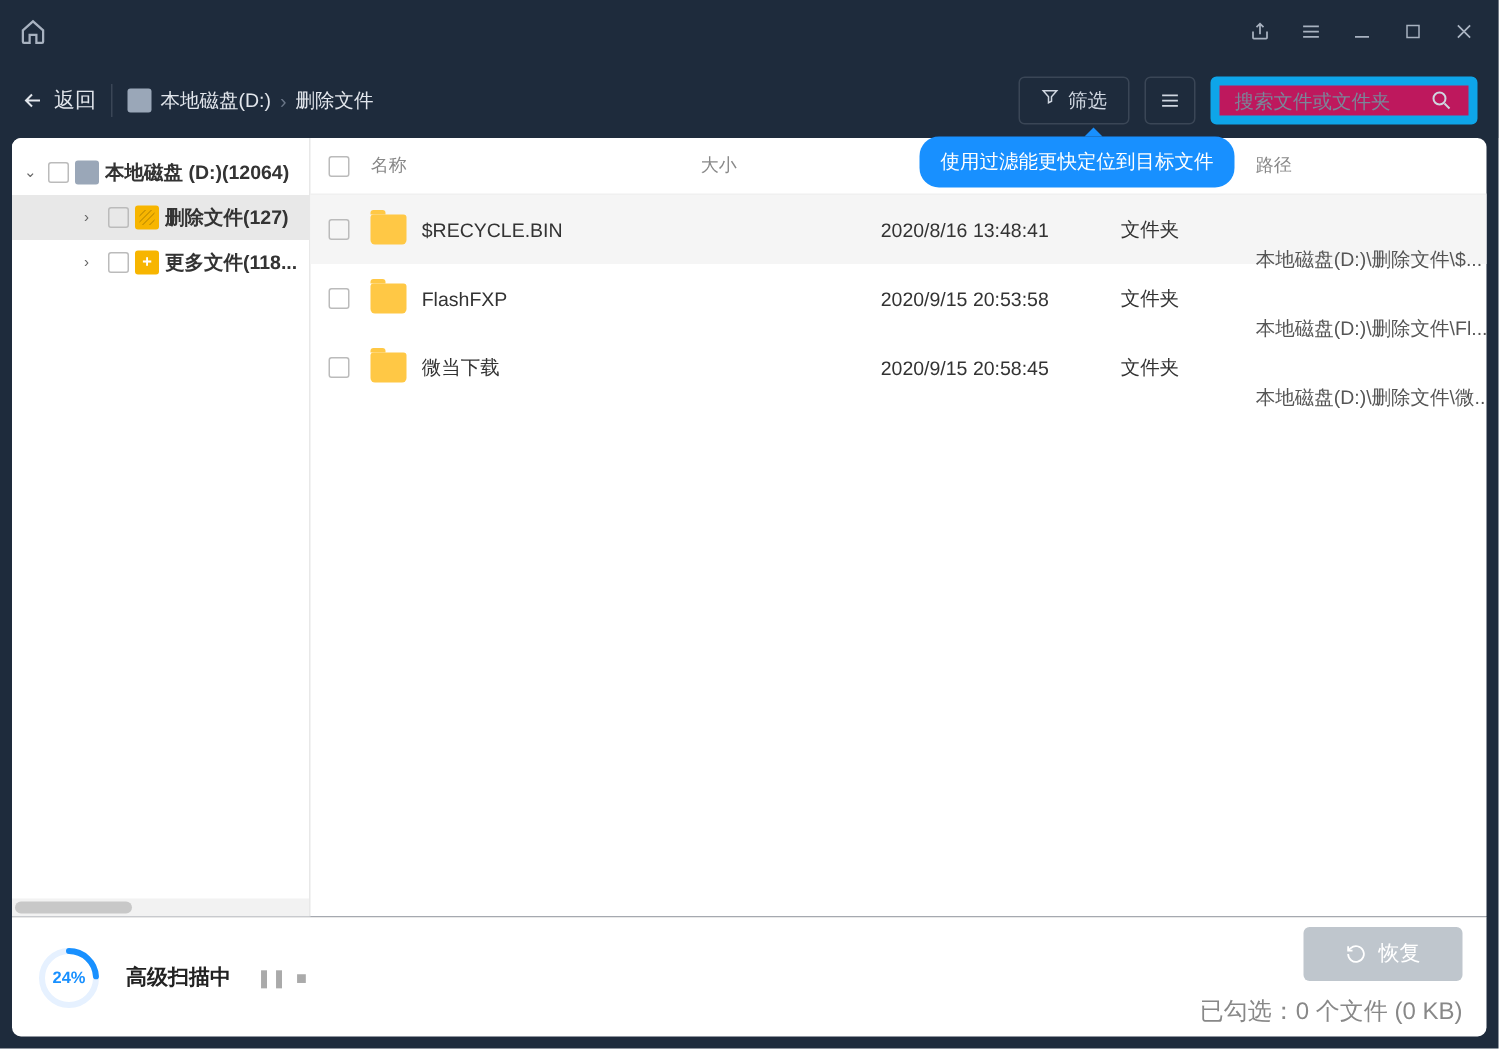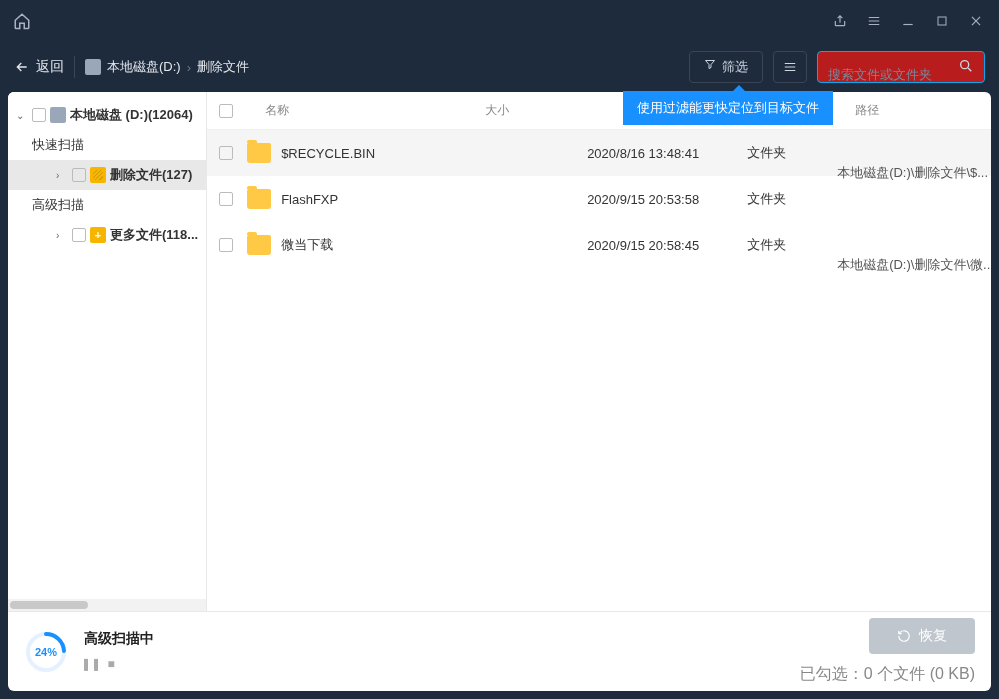--- a/index.html
+++ b/index.html
@@ -15,25 +15,25 @@
 
 .toolbar { height: 50px; background: #1e2b3c; display: flex; align-items: center; padding: 0 14px; gap: 4px; }
 .back-btn { display: flex; align-items: center; gap: 6px; color: #e2e6ec; font-size: 14px; cursor: pointer; }
 .divider-v { width: 1px; height: 22px; background: #3a4656; margin: 0 6px; }
 .breadcrumb { display: flex; align-items: center; gap: 6px; color: #e2e6ec; font-size: 13px; }
 .breadcrumb .disk-icon { width: 16px; height: 16px; background: #9aa7b8; border-radius: 2px; }
 .breadcrumb .chev { color: #6a7688; }
 .toolbar-right { margin-left: auto; display: flex; align-items: center; gap: 10px; position: relative; }
 .filter-btn { display: flex; align-items: flex-start; gap: 6px; padding: 6px 14px; border: 1px solid #3a4656; border-radius: 4px; color: #cfd6e0; font-size: 13px; cursor: pointer; }
 .view-btn { width: 34px; height: 32px; border: 1px solid #3a4656; border-radius: 4px; display: flex; align-items: center; justify-content: center; color: #cfd6e0; cursor: pointer; }
-.search-box { display: flex; align-items: flex-end; border: 1px solid #0ea5e9; border-radius: 4px; background: #b91c1c; height: 32px; }
+.search-box { display: flex; align-items: center; border: 6px solid #0ea5e9; border-radius: 4px; background: #be185d; height: 32px; }
 .search-box input { background: transparent; border: none; outline: none; color: #cfd6e0; font-size: 13px; width: 130px; padding: 0 10px; }
 .search-box input::placeholder { color: #7a8699; }
 .search-btn { width: 36px; height: 32px; display: flex; align-items: center; justify-content: center; color: #cfd6e0; cursor: pointer; }
-.tooltip { position: absolute; top: 40px; left: -66px; background: #1890ff; color: #fff; font-size: 13px; padding: 8px 14px; border-radius: 0; white-space: nowrap; }
+.tooltip { position: absolute; top: 40px; left: -66px; background: #1890ff; color: #fff; font-size: 13px; padding: 8px 14px; border-radius: 13px; white-space: nowrap; }
 .tooltip::before { content: ""; position: absolute; top: -6px; left: 110px; border: 6px solid transparent; border-bottom-color: #1890ff; border-top: none; }
 
 
 .main { flex: 1; display: flex; background: #fff; border-radius: 6px 6px 0 0; margin: 0 8px; overflow: hidden; }
 
 
 .sidebar { width: 218px; background: #fff; border-right: 1px solid #e8e8e8; padding-top: 8px; font-size: 13px; color: #333; display: flex; flex-direction: column; }
 .tree-row { display: flex; align-items: center; height: 30px; padding: 0 8px; gap: 4px; cursor: pointer; }
 .tree-row .caret { width: 12px; color: #666; font-size: 10px; }
 .tree-row .cb { width: 14px; height: 14px; border: 1px solid #bbb; border-radius: 2px; flex-shrink: 0; }
@@ -49,41 +49,41 @@
 .folder-del::after { content: ""; position: absolute; inset: 3px; background: repeating-linear-gradient(-45deg, transparent 0 2px, rgba(0,0,0,0.15) 2px 3px); }
 .folder-more { background: #f7b500; border-radius: 2px; position: relative; }
 .folder-more::after { content: "+"; position: absolute; inset: 0; color: #fff; font-size: 11px; font-weight: 700; display: flex; align-items: center; justify-content: center; }
 .sidebar-scroll { margin-top: auto; height: 12px; background: #f2f2f2; position: relative; }
 .sidebar-scroll .thumb { position: absolute; left: 2px; top: 2px; height: 8px; width: 78px; background: #c8c8c8; border-radius: 4px; }
 
 
 .filelist { flex: 1; display: flex; flex-direction: column; }
 .fl-header { display: flex; align-items: center; height: 38px; padding: 0 12px; font-size: 12px; color: #888; border-bottom: 1px solid #f0f0f0; }
 .fl-header .cb, .fl-row .cb { width: 14px; height: 14px; border: 1px solid #bbb; border-radius: 2px; margin-right: 14px; flex-shrink: 0; }
-.col-name { flex: 0 0 220px; margin-left: 18px; }
+.col-name { flex: 0 0 220px; }
 .col-size { flex: 0 0 120px; }
 .col-date { flex: 0 0 160px; }
 .col-type { flex: 0 0 90px; }
 .col-path { flex: 1; }
 .fl-row { display: flex; align-items: center; height: 46px; padding: 0 12px; font-size: 13px; color: #333; }
 .fl-row:hover, .fl-row.hovered { background: #f5f5f5; }
 .fl-row .ficon { width: 24px; height: 20px; background: #ffc845; border-radius: 2px 2px 3px 3px; margin-right: 10px; position: relative; flex-shrink: 0; }
 .fl-row .ficon::before { content: ""; position: absolute; top: -3px; left: 0; width: 10px; height: 3px; background: #ffc845; border-radius: 2px 2px 0 0; }
 .fl-row .fname { flex: 0 0 186px; white-space: nowrap; overflow: hidden; text-overflow: ellipsis; }
 .fl-row .fsize { flex: 0 0 120px; }
 .fl-row .fdate { flex: 0 0 160px; }
 .fl-row .ftype { flex: 0 0 90px; }
 .fl-row .fpath { flex: 1; white-space: nowrap; overflow: hidden; text-overflow: ellipsis; color: #555; margin-top: 40px; }
 
 
 .statusbar { height: 80px; background: #fff; margin: 0 8px 8px 8px; border-radius: 0 0 6px 6px; display: flex; align-items: center; padding: 0 16px; gap: 16px; border-top: 1px solid #e8e8e8; }
 .prog-ring { width: 44px; height: 44px; position: relative; }
 .prog-ring svg { transform: rotate(-90deg); }
 .prog-ring .pct { position: absolute; inset: 0; display: flex; align-items: center; justify-content: center; font-size: 11px; font-weight: 700; color: #1890ff; }
-.status-text { display: flex; flex-direction: column; gap: 7px; }
+.status-text { display: flex; flex-direction: row; gap: 20px; }
 .status-text .title { font-size: 14px; font-weight: 700; color: #222; }
 .status-text .detail { font-size: 12px; color: #777; }
 .ctrl-btns { display: flex; gap: 6px; align-items: center; }
 .ctrl-btn { width: 14px; height: 18px; display: flex; align-items: center; justify-content: center; color: #aaa; cursor: pointer; font-size: 12px; }
 .status-right { margin-left: auto; display: flex; flex-direction: column; align-items: flex-end; gap: 10px; }
 .recover-btn { background: #bfc6cd; color: #fff; padding: 9px 28px; border-radius: 4px; font-size: 14px; display: flex; align-items: center; gap: 8px; cursor: pointer; }
 .selected-info { font-size: 16px; color: #888; }
 </style>
 </head>
 <body>
@@ -166,31 +166,25 @@
 
 <div class="main">
 
   <div class="sidebar">
     <div class="tree-row bold">
       <span class="caret">⌄</span>
       <span class="cb"></span>
       <span class="icon disk-ic"></span>
       <span class="label">本地磁盘 (D:)(12064)</span>
     </div>
-    <div class="tree-row indent1">
-      <span class="label">快速扫描</span>
-    </div>
     <div class="tree-row indent2 selected">
       <span class="caret">›</span>
       <span class="cb"></span>
       <span class="icon folder-del"></span>
       <span class="label">删除文件(127)</span>
-    </div>
-    <div class="tree-row indent1">
-      <span class="label">高级扫描</span>
     </div>
     <div class="tree-row indent2 bold">
       <span class="caret">›</span>
       <span class="cb"></span>
       <span class="icon folder-more"></span>
       <span class="label">更多文件(118...</span>
     </div>
     <div class="sidebar-scroll">
       <div class="thumb"></div>
     </div>
@@ -216,20 +210,21 @@
       <span class="fpath">本地磁盘(D:)\删除文件\$...</span>
     </div>
 
     <div class="fl-row">
       <span class="cb"></span>
       <span class="ficon"></span>
       <span class="fname">FlashFXP</span>
       <span class="fsize"></span>
       <span class="fdate">2020/9/15 20:53:58</span>
       <span class="ftype">文件夹</span>
+      <span class="fpath">本地磁盘(D:)\删除文件\Fl...</span>
     </div>
 
     <div class="fl-row">
       <span class="cb"></span>
       <span class="ficon"></span>
       <span class="fname">微当下载</span>
       <span class="fsize"></span>
       <span class="fdate">2020/9/15 20:58:45</span>
       <span class="ftype">文件夹</span>
       <span class="fpath">本地磁盘(D:)\删除文件\微...</span>

